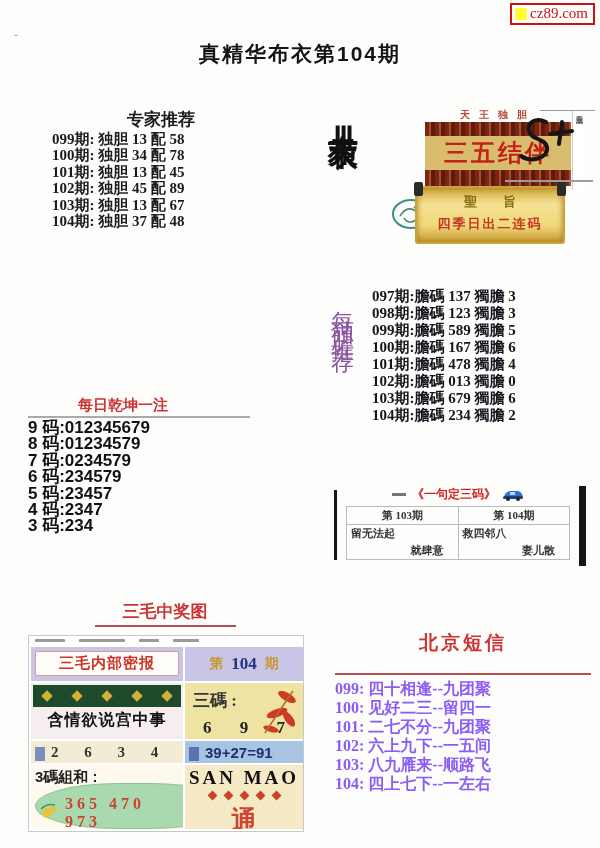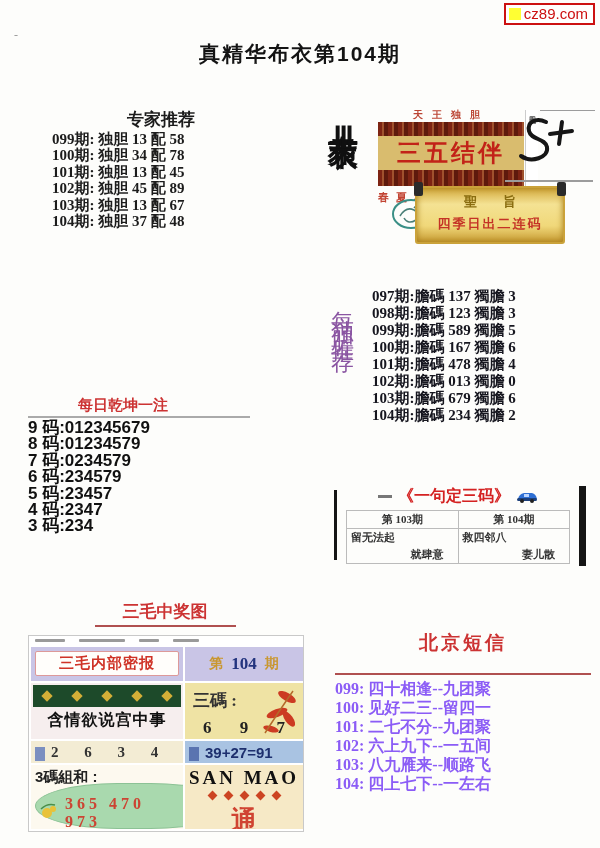--- a/index.html
+++ b/index.html
@@ -1,40 +1,40 @@
 <!DOCTYPE html>
 <html><head>
 <meta charset="utf-8">
 <style>
   html,body{margin:0;padding:0;background:#e8e8e8;}
   .page{position:relative;width:600px;height:848px;margin:0 auto;background:#fdfdfb;overflow:hidden;
         font-family:"Liberation Serif", serif;color:#1c1c1c;}
   .abs{position:absolute;}
   
   .sitebox{top:3px;right:5px;border:2px solid #cc1111;background:#fffffe;color:#cc1111;
-           font-family:Liberation Sans, sans-serif;font-size:15px;padding:0 5px 1px 3px;display:flex;align-items:center;gap:3px;}
+           font-family:Liberation Serif, serif;font-size:15px;padding:0 5px 1px 3px;display:flex;align-items:center;gap:3px;}
   .ysq{width:12px;height:12px;background:#ffff33;display:inline-block;}
   .pgtitle{top:40px;left:0;width:600px;text-align:center;font-size:21px;font-weight:bold;letter-spacing:2px;
            font-family:"Liberation Sans",sans-serif;color:#141414;}
   .smear{top:28px;left:14px;color:#9a9a9a;font-size:12px;}
   
   .h-black{font-weight:bold;font-size:17px;text-align:center;font-family:"Liberation Sans",sans-serif;}
   .h-red{color:#cc3333;font-weight:bold;font-family:"Liberation Sans",sans-serif;}
   .h-purple{color:#9a3398;font-weight:bold;font-size:13px;font-family:"Liberation Sans",sans-serif;}
   .rows div{white-space:pre;}
   .expert-rows{font-size:15px;line-height:16.4px;font-weight:600;padding-left:22px;}
   .kill-rows{font-size:16px;line-height:16.3px;font-weight:600;padding-left:2px;}
   .daily-rows{font-size:17px;line-height:16.4px;font-weight:bold;font-family:"Liberation Sans",sans-serif;color:#111;}
   .dandan-rows{font-size:15px;line-height:17px;font-weight:bold;color:#16161f;}
   .bj-rows{font-size:16px;line-height:19px;font-weight:bold;color:#8b5cf6;}
   .uline{border-bottom:2px solid #aaa;}
   
   .buyi-vert{writing-mode:vertical-rl;text-orientation:upright;font-size:30px;font-weight:bold;color:#101010;
              letter-spacing:2px;font-family:"Liberation Sans",sans-serif;}
-  .banner-wrap{width:146px;}
+  .banner-wrap{width:146px;margin-left:47px;}
   .banner-top-small{color:#bb4433;font-size:10px;letter-spacing:9px;text-align:center;font-weight:bold;}
   .ornate{height:14px;background:repeating-linear-gradient(90deg,#7d2413 0 4px,#a0522d 4px 6px,#5e1a0c 6px 10px);}
   .banner-mid{height:34px;background:#d9bc6e;display:flex;align-items:center;justify-content:center;}
   .banner-mid span{color:#c22218;font-size:24px;font-weight:bold;letter-spacing:3px;}
   .side-vert{writing-mode:vertical-rl;text-orientation:upright;font-size:7px;color:#666;background:#fff;
              border-left:1px solid #ccc;padding:1px 1px;height:78px;}
   .seasons{color:#c24433;font-size:11px;font-weight:bold;letter-spacing:7px;}
   .scroll{background:linear-gradient(180deg,#d2a83c,#f4e293 30%,#f0d87a 70%,#c89c34);border:2px solid #caa23a;
           border-radius:3px;box-shadow:inset 0 0 6px #a67c1a;}
   .scroll-handle{position:absolute;top:-6px;width:9px;height:14px;background:#2a2a2a;border-radius:2px;}
@@ -42,21 +42,21 @@
   .scroll-text{text-align:center;color:#c43326;font-weight:bold;font-size:13px;letter-spacing:2px;margin-top:4px;}
   .grayline{border-top:2px solid #9c9c9c;}
   .dandan-vert{writing-mode:vertical-rl;text-orientation:upright;font-size:23px;color:#8a55a2;letter-spacing:10px;
                font-family:"Liberation Sans",sans-serif;}
   
   .sent-box{width:224px;}
   .sent-barL{position:absolute;left:-12px;top:4px;width:3px;height:70px;background:#151515;}
   .sent-barR{position:absolute;right:-16px;top:0;width:7px;height:80px;background:#151515;}
   .sent-head{display:flex;align-items:center;gap:6px;justify-content:center;}
   .sent-dash{width:14px;height:3px;background:#777;}
-  .sent-title{color:#d42222;font-weight:bold;font-size:16px;}
+  .sent-title{color:#d42222;font-weight:bold;font-size:12px;}
   .sent-table{width:100%;border-collapse:collapse;margin-top:3px;font-size:11px;}
   .sent-table td{border:1px solid #bbb;padding:1px 4px;font-weight:bold;color:#333;}
   .sent-issue{text-align:center;}
   .sent-l2{text-align:right;padding-right:14px !important;}
   
   .sm-box{width:274px;border:1px solid #c9c9c9;background:#fff;}
   .sm-strip{height:9px;display:flex;gap:14px;align-items:center;padding:0 6px;}
   .sm-strip i{display:block;height:3px;background:#9a9a9a;border-radius:1px;}
   .sm-grid{display:grid;grid-template-columns:152px 118px;gap:2px;background:#fff;padding:2px;}
   .cell{position:relative;overflow:hidden;}

